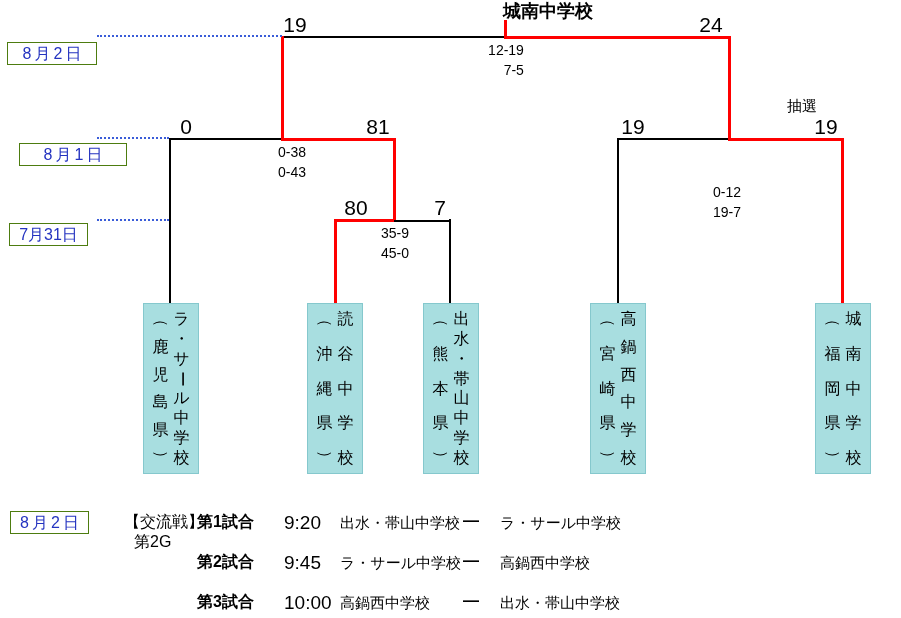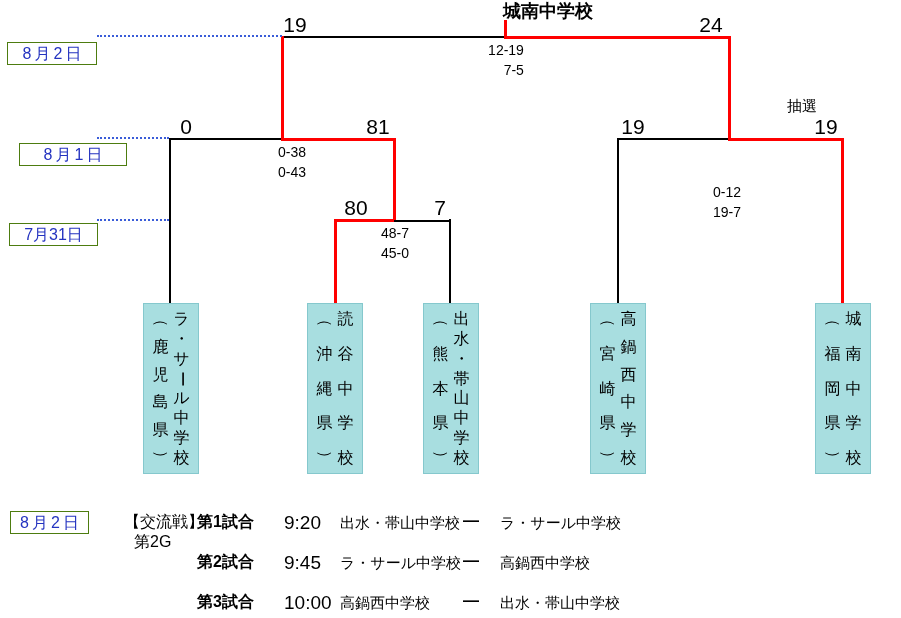--- a/index.html
+++ b/index.html
@@ -66,21 +66,21 @@
   <div class="vline" style="left:449px;top:219px;height:85px;"></div>
   <div class="vline" style="left:617px;top:138px;height:166px;"></div>
   <div class="vline red" style="left:841px;top:138px;height:166px;"></div>
 
   <div class="dotline" style="left:97px;top:35px;width:185px;"></div>
   <div class="dotline" style="left:97px;top:137px;width:72px;"></div>
   <div class="dotline" style="left:97px;top:219px;width:72px;"></div>
 
   <div class="date-label ls3" style="left:7px;top:42px;width:90px;">8月2日</div>
   <div class="date-label ls3" style="left:7px;top:143px;width:108px;margin-left:12px;">8月1日</div>
-  <div class="date-label" style="left:9px;top:223px;width:89px;">7月31日</div>
+  <div class="date-label" style="left:9px;top:223px;width:79px;">7月31日</div>
 
   <div class="num" style="left:295px;top:13px;">19</div>
   <div class="num" style="left:711px;top:13px;">24</div>
   <div class="num" style="left:186px;top:115px;">0</div>
   <div class="num" style="left:378px;top:115px;">81</div>
   <div class="num" style="left:633px;top:115px;">19</div>
   <div class="small-note" style="left:802px;top:97px;">抽選</div>
   <div class="num" style="left:826px;top:115px;">19</div>
   <div class="num" style="left:356px;top:196px;">80</div>
   <div class="num" style="left:440px;top:196px;">7</div>
@@ -91,21 +91,21 @@
   </div>
   <div class="score" style="left:292px;top:142px;">
     <div>0-38</div>
     <div>0-43</div>
   </div>
   <div class="score" style="left:727px;top:142px;margin-top:40px;">
     <div>0-12</div>
     <div>19-7</div>
   </div>
   <div class="score" style="left:395px;top:223px;">
-    <div>48-7</div>
+    <div>35-9</div>
     <div>45-0</div>
   </div>
 
   <div class="team-box" style="left:143px;">
       <div class="vcol">
         <span>ラ</span>
         <span>・</span>
         <span>サ</span>
         <span class="rot">ー</span>
         <span>ル</span>

